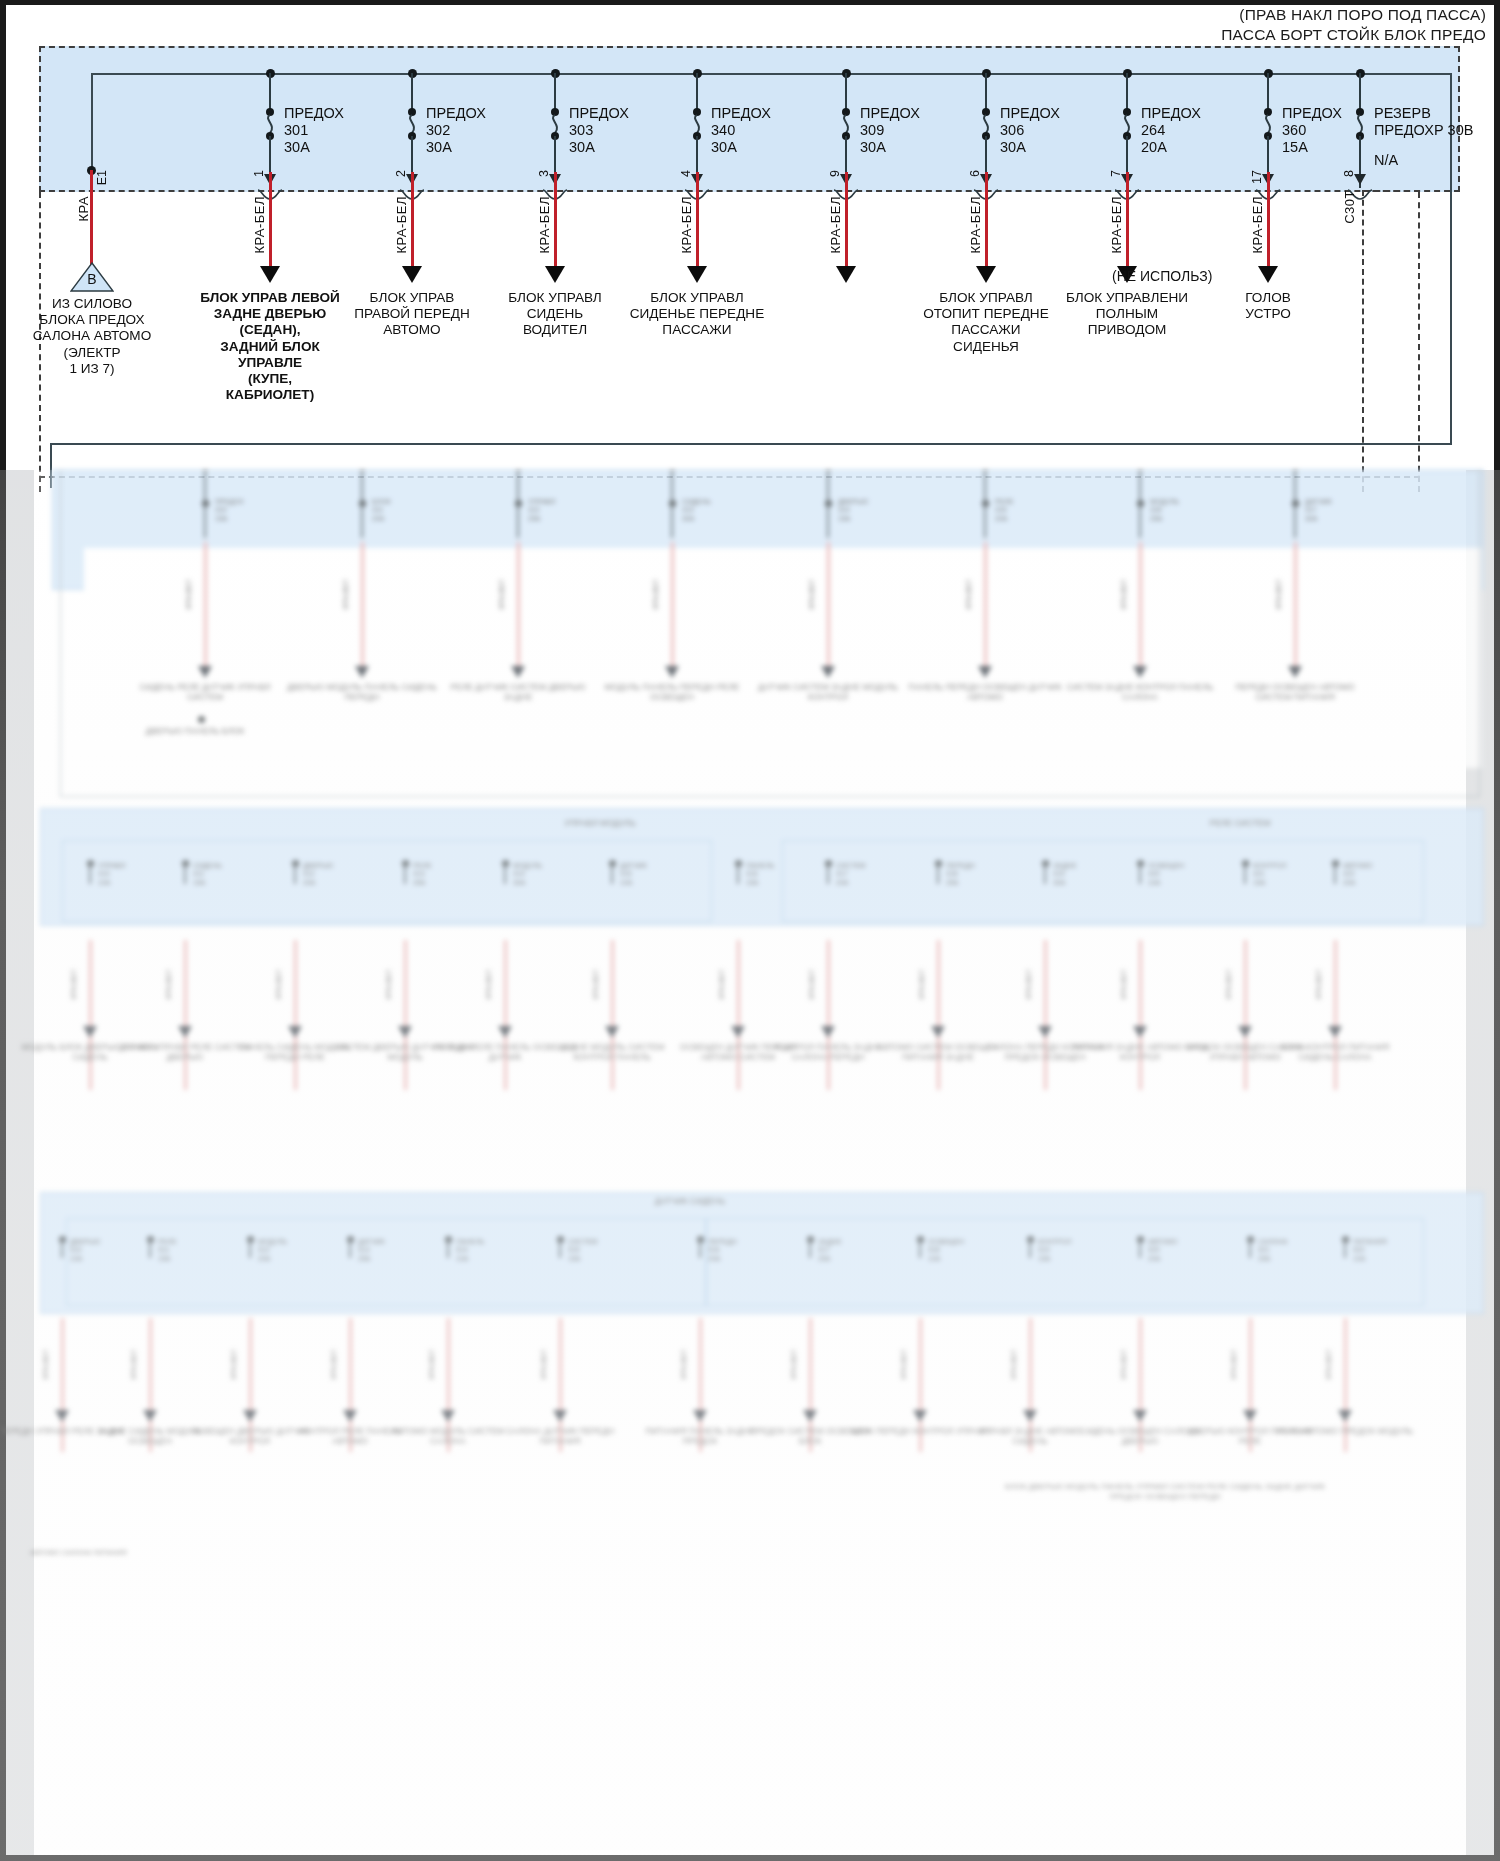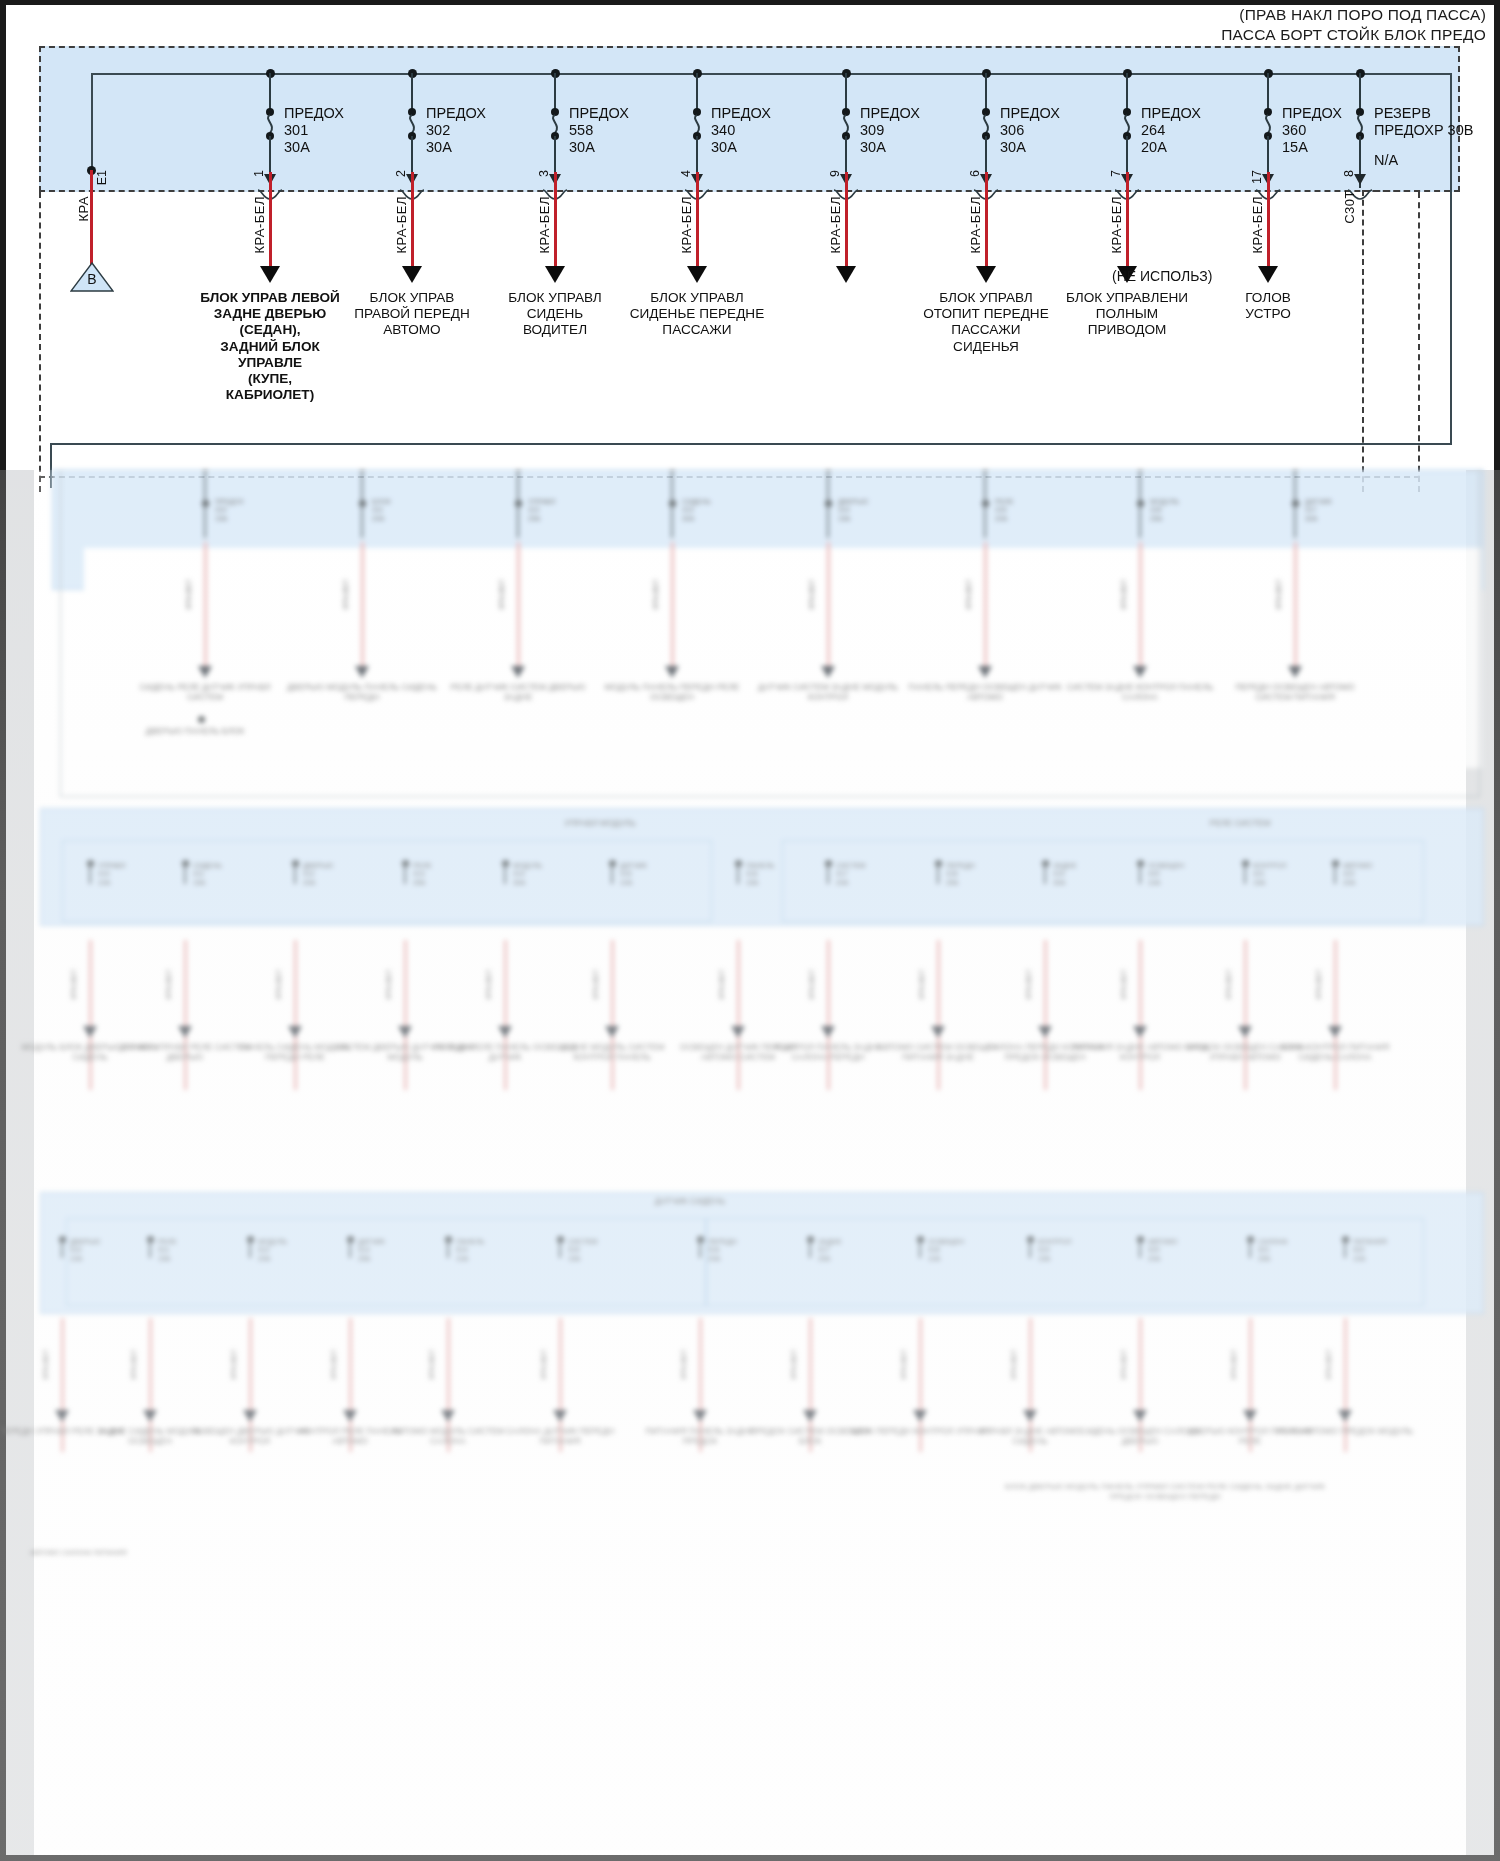--- a/index.html
+++ b/index.html
@@ -209,20 +209,25 @@
   <div class="rwire" style="left:90px; top:170px; height:100px;"></div>
   <div class="pinnum" style="left:95px; top:170px;">E1</div>
   <div class="wlabel" style="left:76px; top:196px;">КРА</div>
 
   <div class="tri-ref" style="left:70px; top:262px; width:44px; height:30px;">
     <svg width="44" height="30" viewBox="0 0 44 30">
       <polygon points="22,1 43,29 1,29" fill="#cfe4f7" stroke="#2c3b42" stroke-width="1.4"></polygon>
     </svg>
     <div class="lbl">B</div>
   </div>
+  <div class="dest" style="left:22px; top:296px; width:140px; white-space:pre-line;">ИЗ СИЛОВО
+БЛОКА ПРЕДОХ
+САЛОНА АВТОМО
+(ЭЛЕКТР
+1 ИЗ 7)</div>
 
   <div id="circuits-layer">
       <div style="position: absolute; left: 0px; top: 0px; width: 100%; height: 100%;">
         <div class="node-dot" style="left: 266px; top: 69px;"></div>
         <div class="vwire" style="left: 269px; top: 73px; height: 40px;"></div>
         <div class="fuse-sym" style="left: 261px; top: 108px;"><svg width="18" height="32" viewBox="0 0 18 32">
             <circle cx="9" cy="4" r="4" fill="#13181b"></circle>
             <path d="M9 7 C 2 11, 16 17, 9 25" fill="none" stroke="#2c3b42" stroke-width="2"></path>
             <circle cx="9" cy="28" r="4" fill="#13181b"></circle>
           </svg></div>
@@ -282,21 +287,21 @@
             <path d="M9 7 C 2 11, 16 17, 9 25" fill="none" stroke="#2c3b42" stroke-width="2"></path>
             <circle cx="9" cy="28" r="4" fill="#13181b"></circle>
           </svg></div>
         <div class="vwire" style="left: 554px; top: 136px; height: 52px;"></div>
         <div class="arrow-dn-sm" style="left: 549px; top: 174px;"></div>
         <div class="cup" style="left: 542px; top: 189px;"><svg width="26" height="14" viewBox="0 0 26 14">
             <path d="M1 1 C 5 1, 6 10, 13 10 C 20 10, 21 1, 25 1" fill="none" stroke="#2c3b42" stroke-width="1.6"></path>
           </svg></div>
         <div class="fuse-txt" style="left: 569px; top: 105px;">
           <div>ПРЕДОХ</div>
-          <div>558</div>
+          <div>303</div>
           <div>30A</div>
         </div>
         <div class="pinnum" style="left: 537px; top: 170px;">3</div>
         <div class="wlabel" style="left: 537px; top: 196px;">КРА-БЕЛ</div>
         <div class="rwire" style="left: 554px; top: 172px; height: 96px;"></div>
         <div class="arrow-dn" style="left: 545px; top: 266px;"></div>
         <div class="dest" style="width: 160px; left: 475px; top: 290px; white-space: pre-line;">БЛОК УПРАВЛ
 СИДЕНЬ
 ВОДИТЕЛ</div>
       </div>

